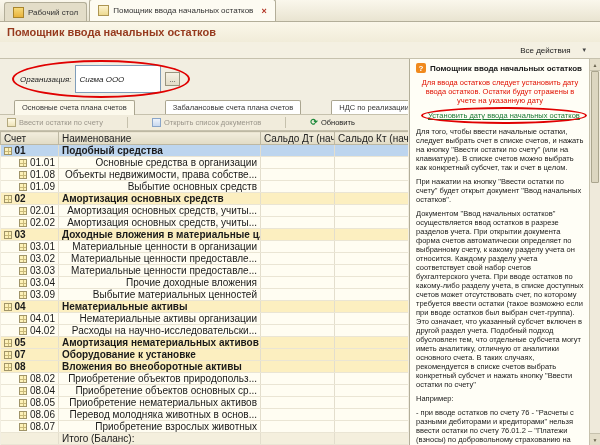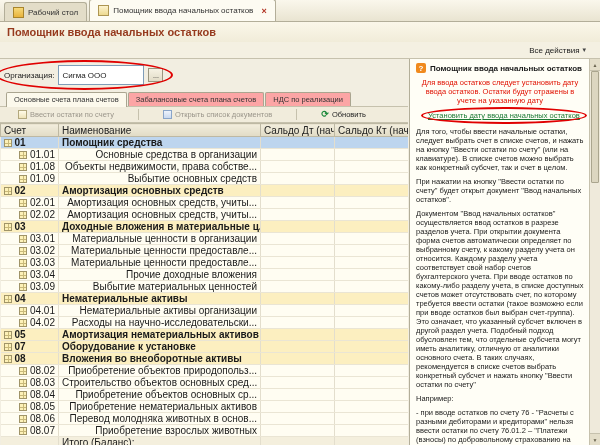--- a/index.html
+++ b/index.html
@@ -13,35 +13,35 @@
   .wtab .close{color:#b03020;font-weight:bold;font-size:9px;margin-left:4px;cursor:pointer;}
   .wtab-ico{width:9px;height:9px;display:inline-block;}
   .wtab-ico.desk{background:linear-gradient(#f7d979,#e8b33c);border:1px solid #a8842c;}
   .wtab-ico.form{background:linear-gradient(#fdf3cf,#edd98f);border:1px solid #ad9552;}
 
   
   .titlebar{position:absolute;left:0;top:22px;right:0;height:20px;background:linear-gradient(#fbf7e9,#f1ecd9);display:flex;align-items:center;padding:0 7px;font-size:11px;font-weight:bold;color:#963a1e;box-sizing:border-box;}
 
   
   .cmdbar{position:absolute;left:0;top:42px;right:0;height:17px;border-bottom:1px solid #c6c1ad;display:flex;justify-content:flex-end;align-items:center;padding:0 14px 0 8px;background:#f4f0e2;box-sizing:border-box;}
-  .allactions{display:flex;gap:3px;align-items:center;font-size:8px;color:#222;cursor:pointer;}
+  .allactions{display:flex;gap:12px;align-items:center;font-size:8px;color:#222;cursor:pointer;}
   .caret{font-size:7px;color:#444;}
 
   
   .left{position:absolute;left:0;top:59px;width:408px;bottom:0;overflow:hidden;}
-  .org-row{display:flex;align-items:flex-start;padding:6px 4px 5px;}
+  .org-row{display:flex;align-items:flex-start;padding:6px 20px 5px;font-style:italic;}
   .org-wrap{position:relative;display:flex;align-items:center;gap:4px;}
-  .org-input{width:86px;height:20px;border:1px solid #7f9db9;background:#fff;font-size:8px;padding:0 3px;display:flex;align-items:center;box-sizing:border-box;}
+  .org-input{width:86px;height:28px;border:1px solid #7f9db9;background:#fff;font-size:8px;padding:0 3px;display:flex;align-items:center;box-sizing:border-box;}
   .org-btn{width:15px;height:14px;border:1px solid #9a957f;background:linear-gradient(#f6f2e4,#e2dcc7);font-size:7px;display:flex;align-items:center;justify-content:center;cursor:pointer;box-sizing:border-box;}
 
-  .page-tabs{display:flex;align-items:flex-end;height:16px;padding:0 6px;}
-  .ptab{padding:2px 7px 2px;font-size:7.5px;background:#fca5a5;border:1px solid #aaa590;border-bottom:none;border-radius:2px 2px 0 0;margin-right:1px;color:#333;cursor:pointer;white-space:nowrap;}
+  .page-tabs{display:flex;align-items:flex-end;height:16px;padding:0 14px;gap:29px;}
+  .ptab{padding:2px 7px 2px;font-size:7.5px;background:#ffffff;border:1px solid #aaa590;border-bottom:none;border-radius:2px 2px 0 0;margin-right:1px;color:#333;cursor:pointer;white-space:nowrap;}
   .ptab.active{background:#fcf9ec;position:relative;top:1px;padding-bottom:3px;}
 
-  .toolbar{display:flex;align-items:center;gap:18px;height:17px;background:#f1ecdc;border-top:1px solid #c6c1ad;border-bottom:1px solid #c6c1ad;padding:0 14px;font-size:7.5px;box-sizing:border-box;}
+  .toolbar{display:flex;align-items:center;gap:18px;height:17px;background:#f1ecdc;border-top:1px solid #c6c1ad;border-bottom:1px solid #c6c1ad;padding:0 3px;font-size:7.5px;box-sizing:border-box;}
   .tbtn{display:flex;align-items:center;gap:3px;padding:1px 4px;color:#222;cursor:pointer;white-space:nowrap;}
   .tbtn.disabled{color:#9b968b;}
   .tsep{width:1px;height:11px;background:#c6c1ad;margin:0 2px;}
   .ticon{width:9px;height:9px;display:inline-block;}
   .ticon.doc{background:linear-gradient(#fffbe8,#efe3b8);border:1px solid #b3a87e;box-sizing:border-box;}
   .ticon.list{background:linear-gradient(#eef3fb,#c9d9ef);border:1px solid #8aa5c8;box-sizing:border-box;}
   .refresh{color:#1e8a3c;font-size:9px;line-height:9px;font-weight:bold;}
 
   table{border-collapse:collapse;table-layout:fixed;width:408px;font-size:10px;}
   col.c-code{width:58px;} col.c-name{width:202px;} col.c-dt{width:74px;} col.c-kt{width:74px;}
@@ -146,21 +146,21 @@
         <tr>
           <th>Счет</th>
           <th>Наименование</th>
           <th>Сальдо Дт (нач.)</th>
           <th>Сальдо Кт (нач.)</th>
         </tr>
       </thead>
       <tbody>
           <tr class="grp sel">
             <td><span class="acct-ico"></span>01</td>
-            <td>Помощник средства</td>
+            <td>Подобный средства</td>
             <td></td>
             <td></td>
           </tr>
           <tr class="leaf">
             <td><span class="acct-ico"></span>01.01</td>
             <td>Основные средства в организации</td>
             <td></td>
             <td></td>
           </tr>
           <tr class="leaf">
@@ -261,26 +261,20 @@
           </tr>
           <tr class="grp">
             <td><span class="acct-ico"></span>08</td>
             <td>Вложения во внеоборотные активы</td>
             <td></td>
             <td></td>
           </tr>
           <tr class="leaf">
             <td><span class="acct-ico"></span>08.02</td>
             <td>Приобретение объектов природопольз...</td>
-            <td></td>
-            <td></td>
-          </tr>
-          <tr class="leaf">
-            <td><span class="acct-ico"></span>08.03</td>
-            <td>Строительство объектов основных сред...</td>
             <td></td>
             <td></td>
           </tr>
           <tr class="leaf">
             <td><span class="acct-ico"></span>08.04</td>
             <td>Приобретение объектов основных ср...</td>
             <td></td>
             <td></td>
           </tr>
           <tr class="leaf">

